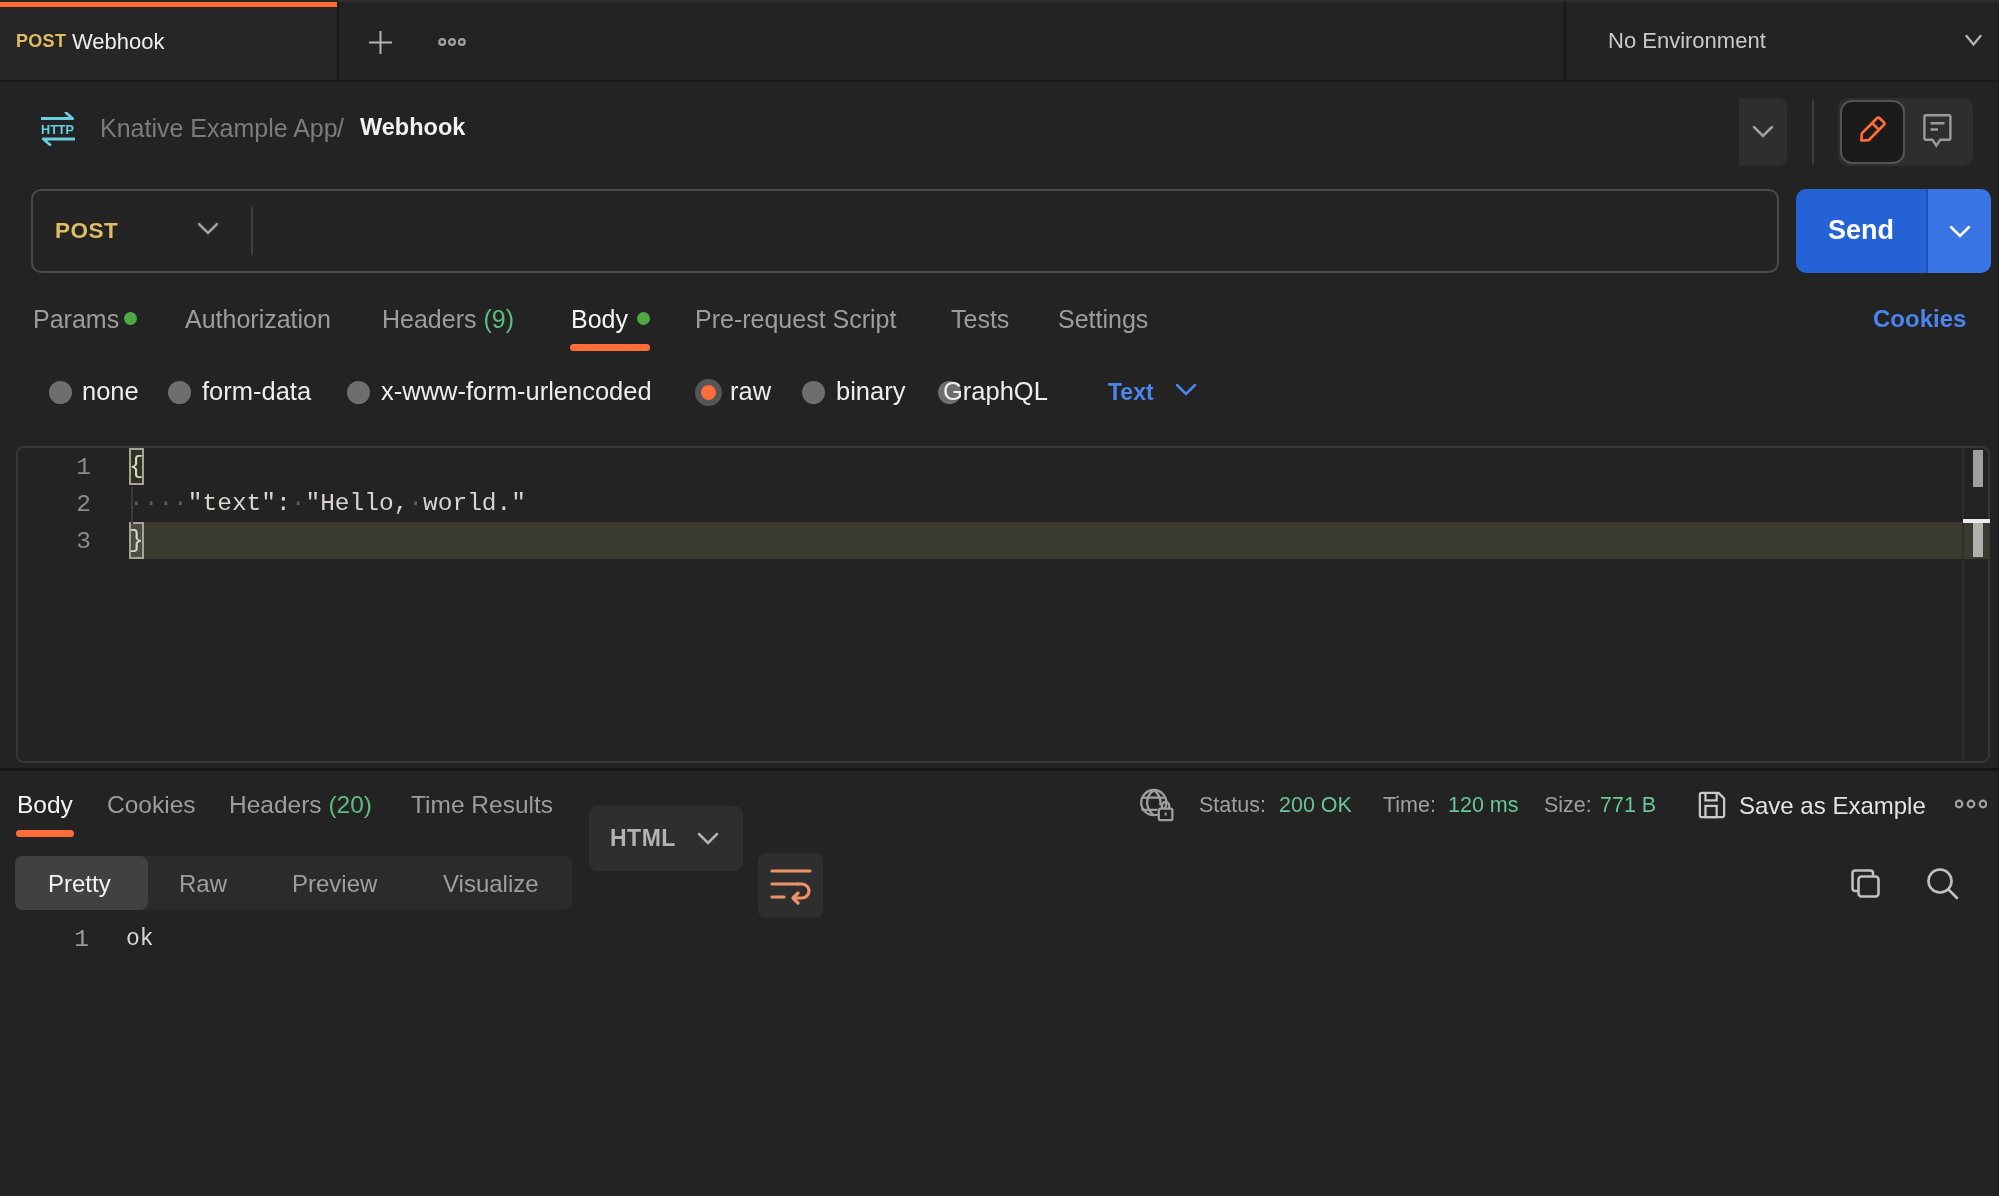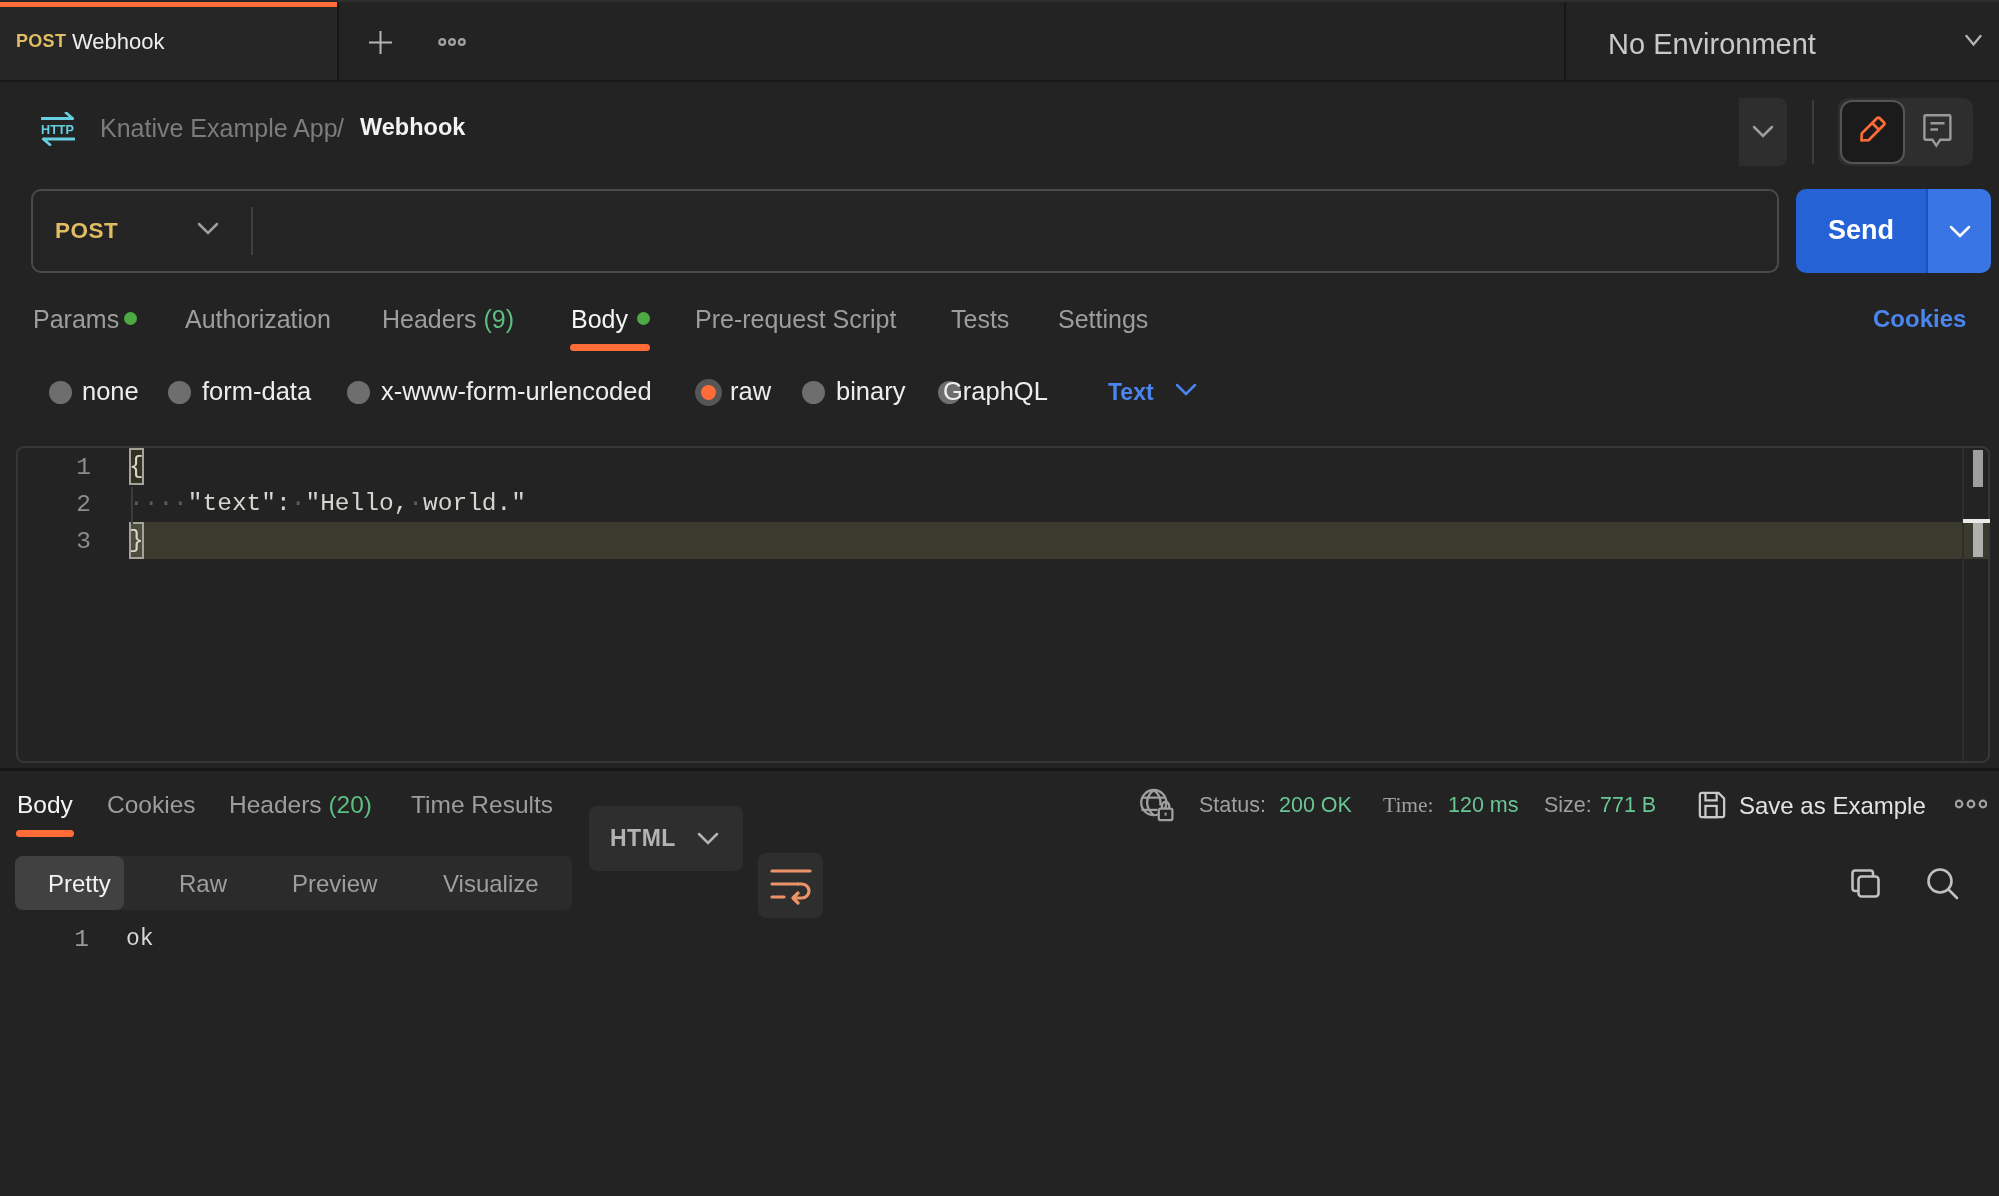--- a/index.html
+++ b/index.html
@@ -11,21 +11,21 @@
 #tabstrip { position:absolute; left:0; top:0; width:1999px; height:80px; background:#232323; border-top:2px solid #2e2e2e; }
 #tabstrip .botline { position:absolute; left:0; top:78px; width:1999px; height:2px; background:#191919; }
 #activetab { position:absolute; left:0; top:0; width:338px; height:80px; background:#262626; }
 #activetab .orange { position:absolute; left:0; top:2px; width:338px; height:5px; background:#ff6c37; }
 #tabsep { position:absolute; left:337px; top:2px; width:2px; height:78px; background:#171717; }
 #envsep { position:absolute; left:1564px; top:2px; width:2px; height:78px; background:#171717; }
 .tab-post { position:absolute; left:16px; top:31px; font-size:18px; font-weight:700; color:#e0bd63; letter-spacing:0.3px; }
 .tab-name { position:absolute; left:72px; top:29px; font-size:22px; color:#ededed; }
 #plusicon { position:absolute; left:368px; top:30px; width:25px; height:25px; }
 #dotsicon { position:absolute; left:438px; top:36.5px; }
-#noenv { position:absolute; left:1608px; top:28px; font-size:29px; color:#c9c9c9; }
+#noenv { position:absolute; left:1608px; top:28px; font-size:22px; color:#c9c9c9; }
 #envchev { position:absolute; left:1965px; top:34px; }
 
 
 #crumb-icon { position:absolute; left:41px; top:112px; }
 #crumb1 { position:absolute; left:100px; top:114px; font-size:25px; color:#7c7c7c; }
 #crumbsl { position:absolute; left:337px; top:114px; font-size:25px; color:#7c7c7c; }
 #crumb2 { position:absolute; left:360px; top:114px; font-size:23.5px; font-weight:700; color:#f2f2f2; }
 
 
 #savebtn { position:absolute; left:1593px; top:98px; width:144px; height:68px; background:#2e2e2e; border-radius:8px 0 0 8px; }
@@ -79,21 +79,21 @@
 
 .resptab { position:absolute; top:791px; font-size:24.5px; color:#9d9d9d; }
 #respbody { color:#f5f5f5; }
 #respline { position:absolute; left:16px; top:830px; width:58px; height:7px; border-radius:4px; background:#ff6c37; }
 .statlbl { position:absolute; top:793px; font-size:21.5px; color:#9f9f9f; }
 .statval { position:absolute; top:793px; font-size:21.5px; color:#68c794; }
 #saveex { position:absolute; left:1739px; top:792px; font-size:24px; color:#e3e3e3; }
 
 
 #prettyctl { position:absolute; left:15px; top:856px; width:557px; height:54px; background:#2b2b2b; border-radius:8px; }
-#prettyseg { position:absolute; left:0px; top:0px; width:109px; height:54px; background:#414141; border-radius:8px; }
+#prettyseg { position:absolute; left:0px; top:0px; width:133px; height:54px; background:#414141; border-radius:8px; }
 #prettyseg span { position:absolute; left:33px; top:14px; font-size:24px; color:#f2f2f2; }
 .segl { position:absolute; top:14px; font-size:24px; color:#9e9e9e; }
 #htmlbtn { position:absolute; left:589px; top:806px; width:154px; height:65px; background:#2e2e2e; border-radius:8px; }
 #htmlbtn span { position:absolute; left:21px; top:19px; font-size:23px; font-weight:700; color:#b3b3b3; letter-spacing:0.5px;}
 #wrapbtn { position:absolute; left:758px; top:853px; width:65px; height:65px; background:#2e2e2e; border-radius:8px; }
 
 
 #r1 { position:absolute; left:59px; top:926px; width:30px; text-align:right; font-family:"Liberation Mono", monospace; font-size:24.5px; color:#9a9a9a; }
 #rok { position:absolute; left:126px; top:926px; font-family:"Liberation Mono", monospace; font-size:23px; color:#d8d8d8; }
 
@@ -227,21 +227,21 @@
 
   <svg style="position:absolute;left:1140px;top:788px" width="34" height="34" viewBox="0 0 34 34">
     <circle cx="13.8" cy="14.6" r="12.6" fill="none" stroke="#9f9f9f" stroke-width="2.3"></circle>
     <path d="M13.8 2 C9 5.8 7.1 9.8 7.1 14.6 C7.1 19.4 9 23.4 13.8 27.2 M13.8 2 C18.6 5.8 20.5 9.8 20.5 14.6 C20.5 15.6 20.4 16.5 20.2 17.4 M2.4 9.6 H25.2 M1.4 21.9 H17.5" fill="none" stroke="#9f9f9f" stroke-width="2.3"></path>
     <rect x="18.8" y="20.6" width="13.6" height="11.6" rx="2" fill="#232323" stroke="#9f9f9f" stroke-width="2.3"></rect>
     <path d="M22 20.6 V17.6 A3.6 3.6 0 0 1 29.2 17.6 V20.6" fill="none" stroke="#9f9f9f" stroke-width="2.3"></path>
     <path d="M25.6 24.6 V27.6" stroke="#9f9f9f" stroke-width="2"></path>
   </svg>
   <span class="statlbl" style="left:1199px;">Status:</span>
     <span class="statval" style="left:1279px;">200 OK</span>
-  <span class="statlbl" style="left:1383px;font-family:Liberation Serif, serif;">Time:</span>
+  <span class="statlbl" style="left:1383px;">Time:</span>
     <span class="statval" style="left:1448px;">120 ms</span>
   <span class="statlbl" style="left:1544px;">Size:</span>
     <span class="statval" style="left:1600px;">771 B</span>
   <svg style="position:absolute;left:1698px;top:791px" width="28" height="28" viewBox="0 0 30 30">
     <path d="M4 2 H22 L28 8 V26 A2 2 0 0 1 26 28 H4 A2 2 0 0 1 2 26 V4 A2 2 0 0 1 4 2 Z" fill="none" stroke="#c9c9c9" stroke-width="2.4"></path>
     <path d="M8 2 V10 H20 V2" fill="none" stroke="#c9c9c9" stroke-width="2.4"></path>
     <rect x="8" y="16" width="12" height="12" fill="none" stroke="#c9c9c9" stroke-width="2.4"></rect>
   </svg>
   <span id="saveex">Save as Example</span>
   <svg style="position:absolute;left:1955px;top:799px" width="32" height="10" viewBox="0 0 32 10">

